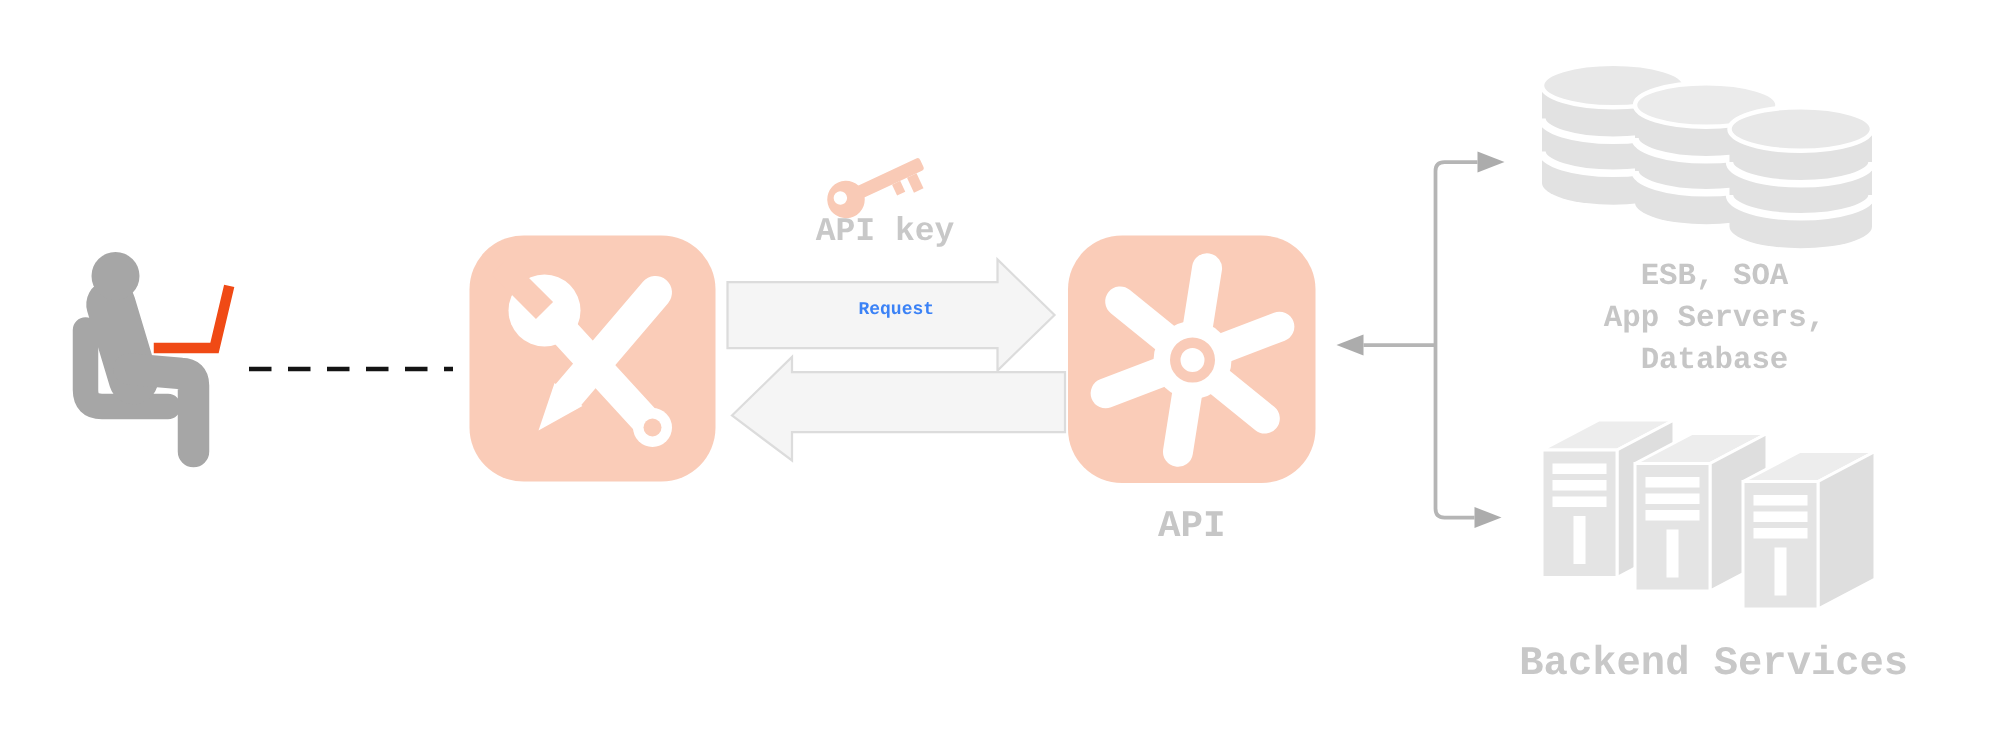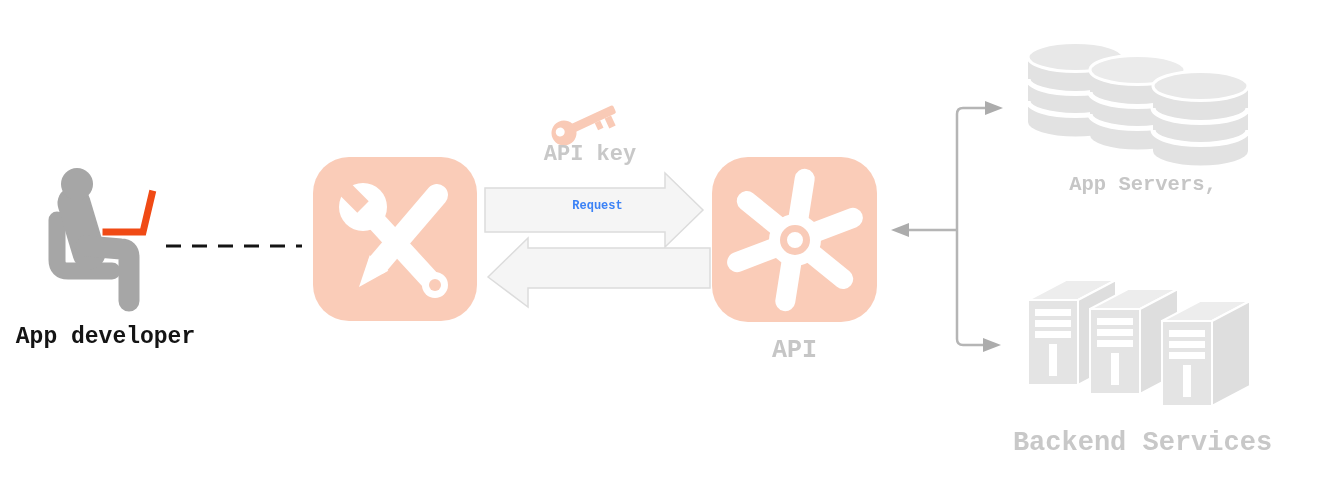--- a/index.html
+++ b/index.html
@@ -29,21 +29,20 @@
     <path d="M 15 60 L 15 100 Q 15 111 26 111 L 70 111" fill="none" stroke="#A6A6A6" stroke-width="17" stroke-linecap="round"></path>
 
     <line x1="32" y1="43" x2="47" y2="93" stroke="#A6A6A6" stroke-width="33" stroke-linecap="round"></line>
 
     <circle cx="35" cy="24" r="16" fill="#A6A6A6"></circle>
 
     <path d="M 44 86 L 79 89 Q 87 89 87 97 L 87 141" fill="none" stroke="#A6A6A6" stroke-width="21" stroke-linecap="round" stroke-linejoin="round"></path>
 
     <path d="M 64 72 L 101 72 L 110 34" fill="none" stroke="#F04A15" stroke-width="7" stroke-linecap="square"></path>
   </svg>
-  <div class="lbl lbl-black" style="left:8px;top:324px;width:195px;font-size:23px;">App developer</div>
 
   <svg class="abs" style="left:164px;top:242px" width="140" height="8" viewBox="0 0 140 8">
     <line x1="2" y1="4" x2="138" y2="4" stroke="#141414" stroke-width="3" stroke-dasharray="15 11"></line>
   </svg>
 
   <div class="node" style="left:313px;top:157px;width:164px;height:164px;">
     <svg width="164" height="164" viewBox="0 0 164 164">
 
       <line x1="52" y1="52" x2="118" y2="124" stroke="#fff" stroke-width="20" stroke-linecap="round"></line>
 
@@ -113,21 +112,23 @@
       <ellipse cx="47.5" cy="15" rx="47.5" ry="14.5" fill="#EBEBEB" stroke="#fff" stroke-width="3"></ellipse>
     </g>
     <g transform="translate(133,33)">
       <path d="M0,15 a47.5,14.5 0 0 1 95,0 L95,80 a47.5,14.5 0 0 1 -95,0 Z" fill="#E2E2E2"></path>
       <path d="M0,37 a47.5,14.5 0 0 0 95,0" stroke="#fff" stroke-width="5" fill="none"></path>
       <path d="M0,59 a47.5,14.5 0 0 0 95,0" stroke="#fff" stroke-width="5" fill="none"></path>
       <ellipse cx="47.5" cy="15" rx="47.5" ry="14.5" fill="#E8E8E8" stroke="#fff" stroke-width="3"></ellipse>
     </g>
   </svg>
   <div class="lbl lbl-gray" style="left:1023px;top:171px;width:240px;font-size:20.5px;line-height:28px;">
+    <div>ESB, SOA</div>
     <div>App Servers,</div>
+    <div>Database</div>
   </div>
 
   <svg class="abs" style="left:1018px;top:272px" width="252" height="138" viewBox="0 0 252 138">
     <g transform="translate(10,6)">
       <polygon points="0,22 50,22 88,2 38,2" fill="#EDEDED" stroke="#fff" stroke-width="2"></polygon>
       <polygon points="50,22 88,2 88,87 50,107" fill="#DEDEDE" stroke="#fff" stroke-width="2"></polygon>
       <rect x="0" y="22" width="50" height="85" fill="#E4E4E4" stroke="#fff" stroke-width="2"></rect>
       <rect x="7" y="31" width="36" height="7" fill="#fff"></rect>
       <rect x="7" y="42" width="36" height="7" fill="#fff"></rect>
       <rect x="7" y="53" width="36" height="7" fill="#fff"></rect>

